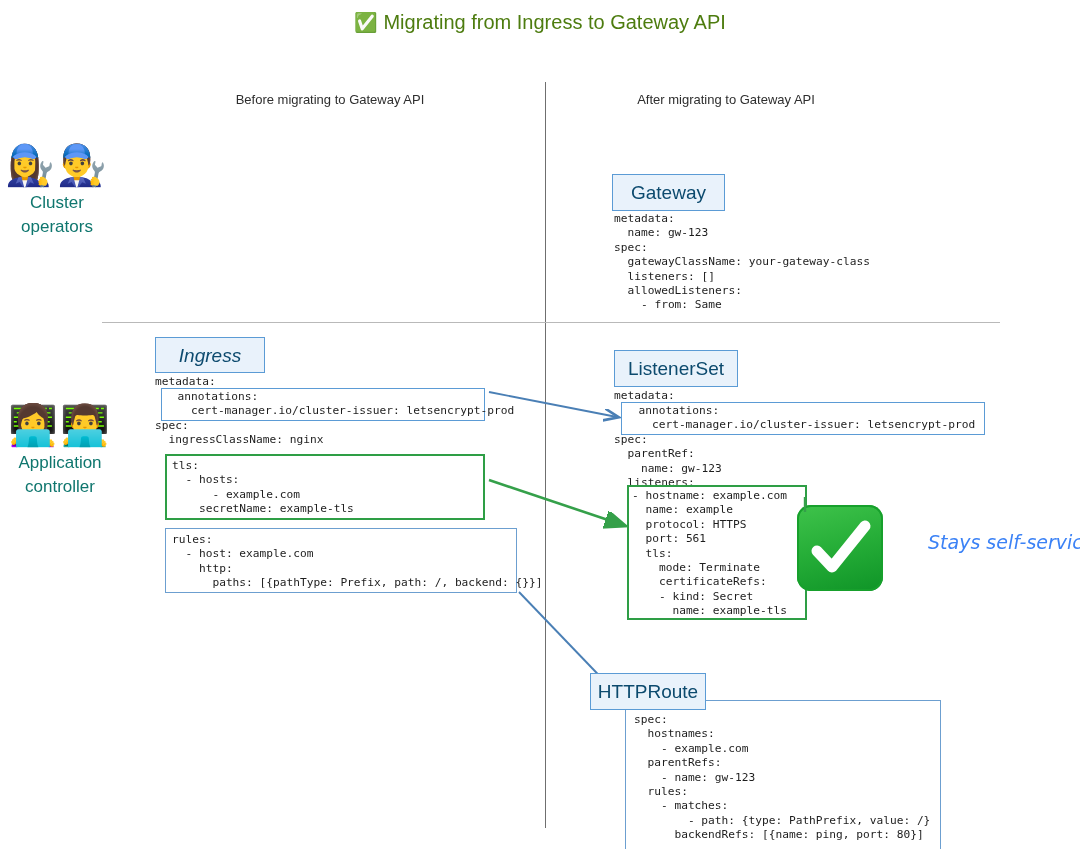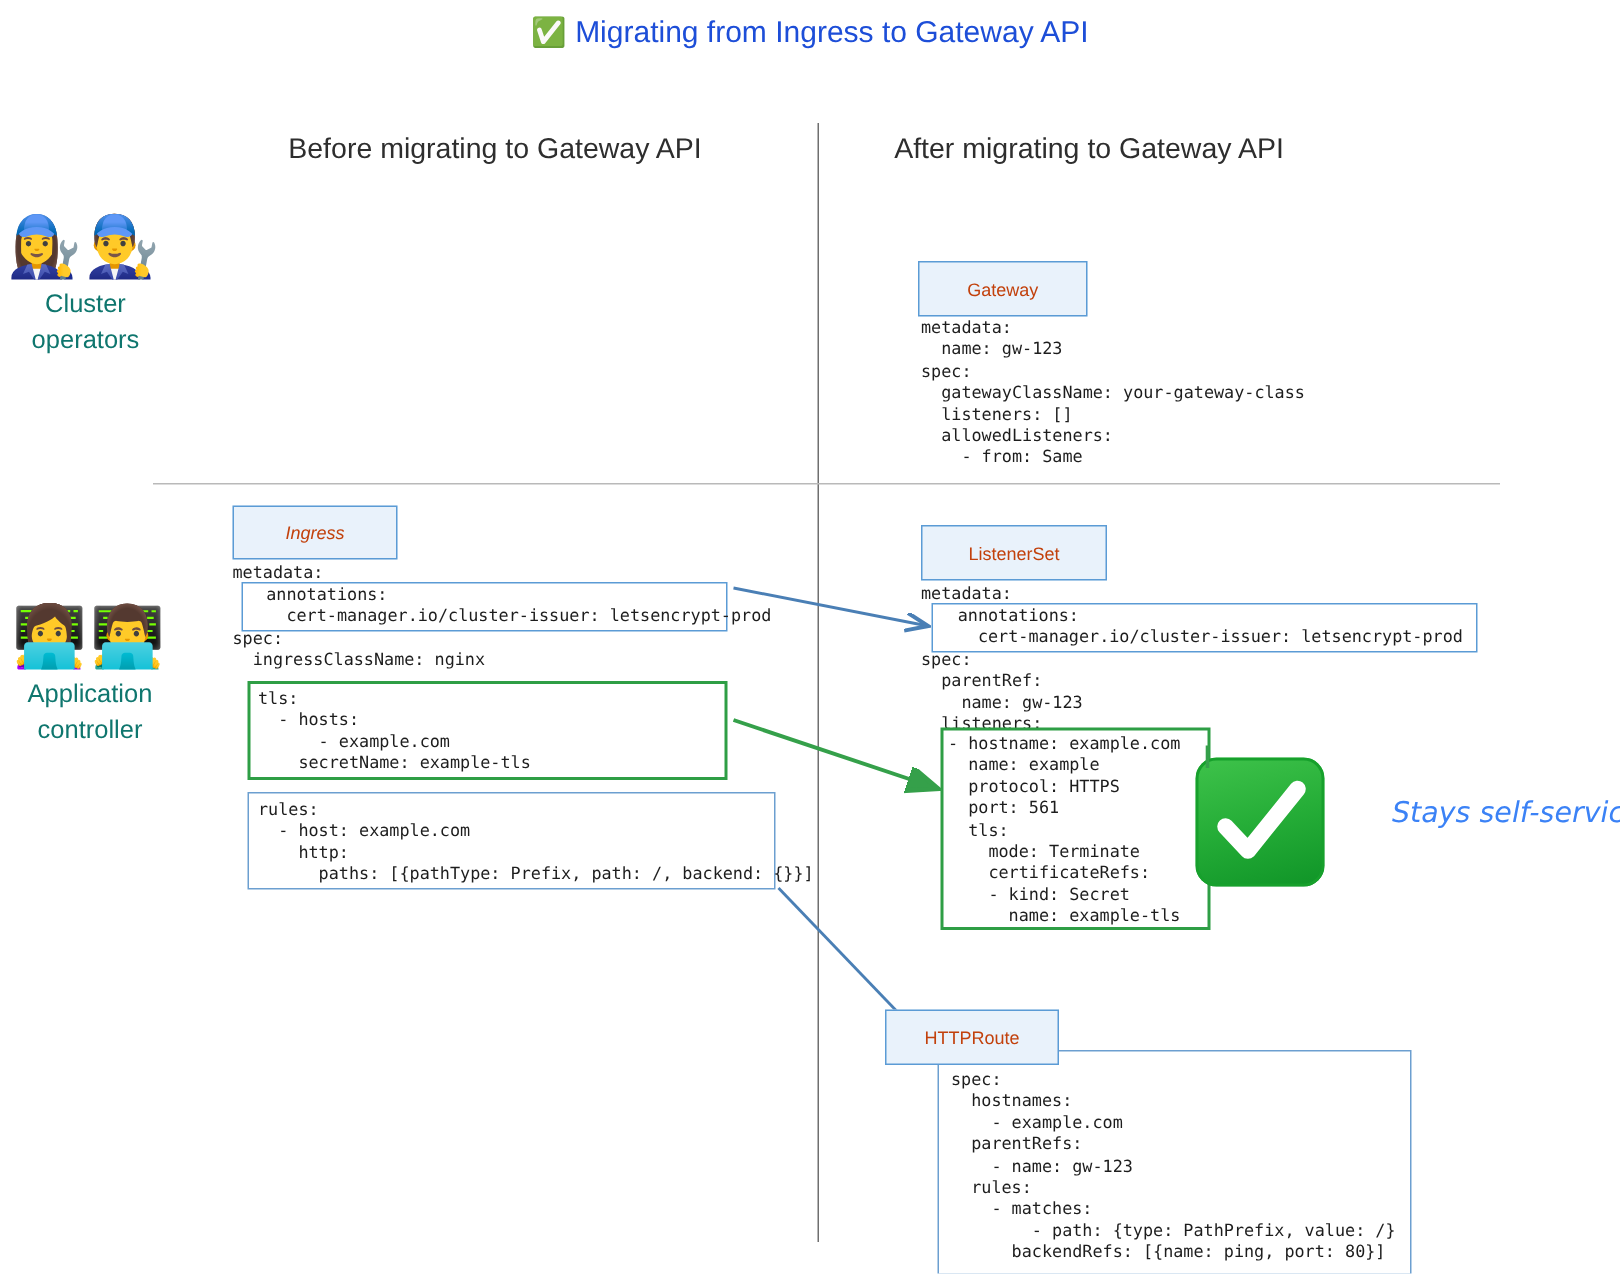--- a/index.html
+++ b/index.html
@@ -16,27 +16,27 @@
     overflow: hidden;
   }
   .abs { position: absolute; }
 
   
   #title {
     left: 0; top: 8px; width: 1080px;
     text-align: center;
     font-size: 20px;
     line-height: 28px;
-    color: #1d4ed8;
+    color: #4d7c0f;
   }
   #title .emoji { font-size: 19px; }
 
   
   .col-head {
-    font-size: 19px;
+    font-size: 13px;
     line-height: 22px;
     text-align: center;
     color: #2e2e2e;
   }
   #head-before { left: 130px; top: 89px; width: 400px; }
   #head-after  { left: 570px; top: 89px; width: 312px; }
 
   
   #v-divider {
     left: 545px; top: 82px; width: 1px; height: 746px;
@@ -61,22 +61,22 @@
     margin-top: 3px;
   }
   #persona-ops { left: 2px; top: 142px; width: 110px; }
   #persona-dev { left: 0px; top: 402px; width: 120px; }
 
   
   .res-tab {
     background: #e9f2fb;
     border: 1.6px solid #5b9bd5;
     border-radius: 0;
-    color: #c2410c;
-    font-size: 12px;
+    color: #0c4a6e;
+    font-size: 19px;
     text-align: center;
     line-height: 1;
     display: flex;
     align-items: center;
     justify-content: center;
     z-index: 4;
   }
 
   
   .yaml {

